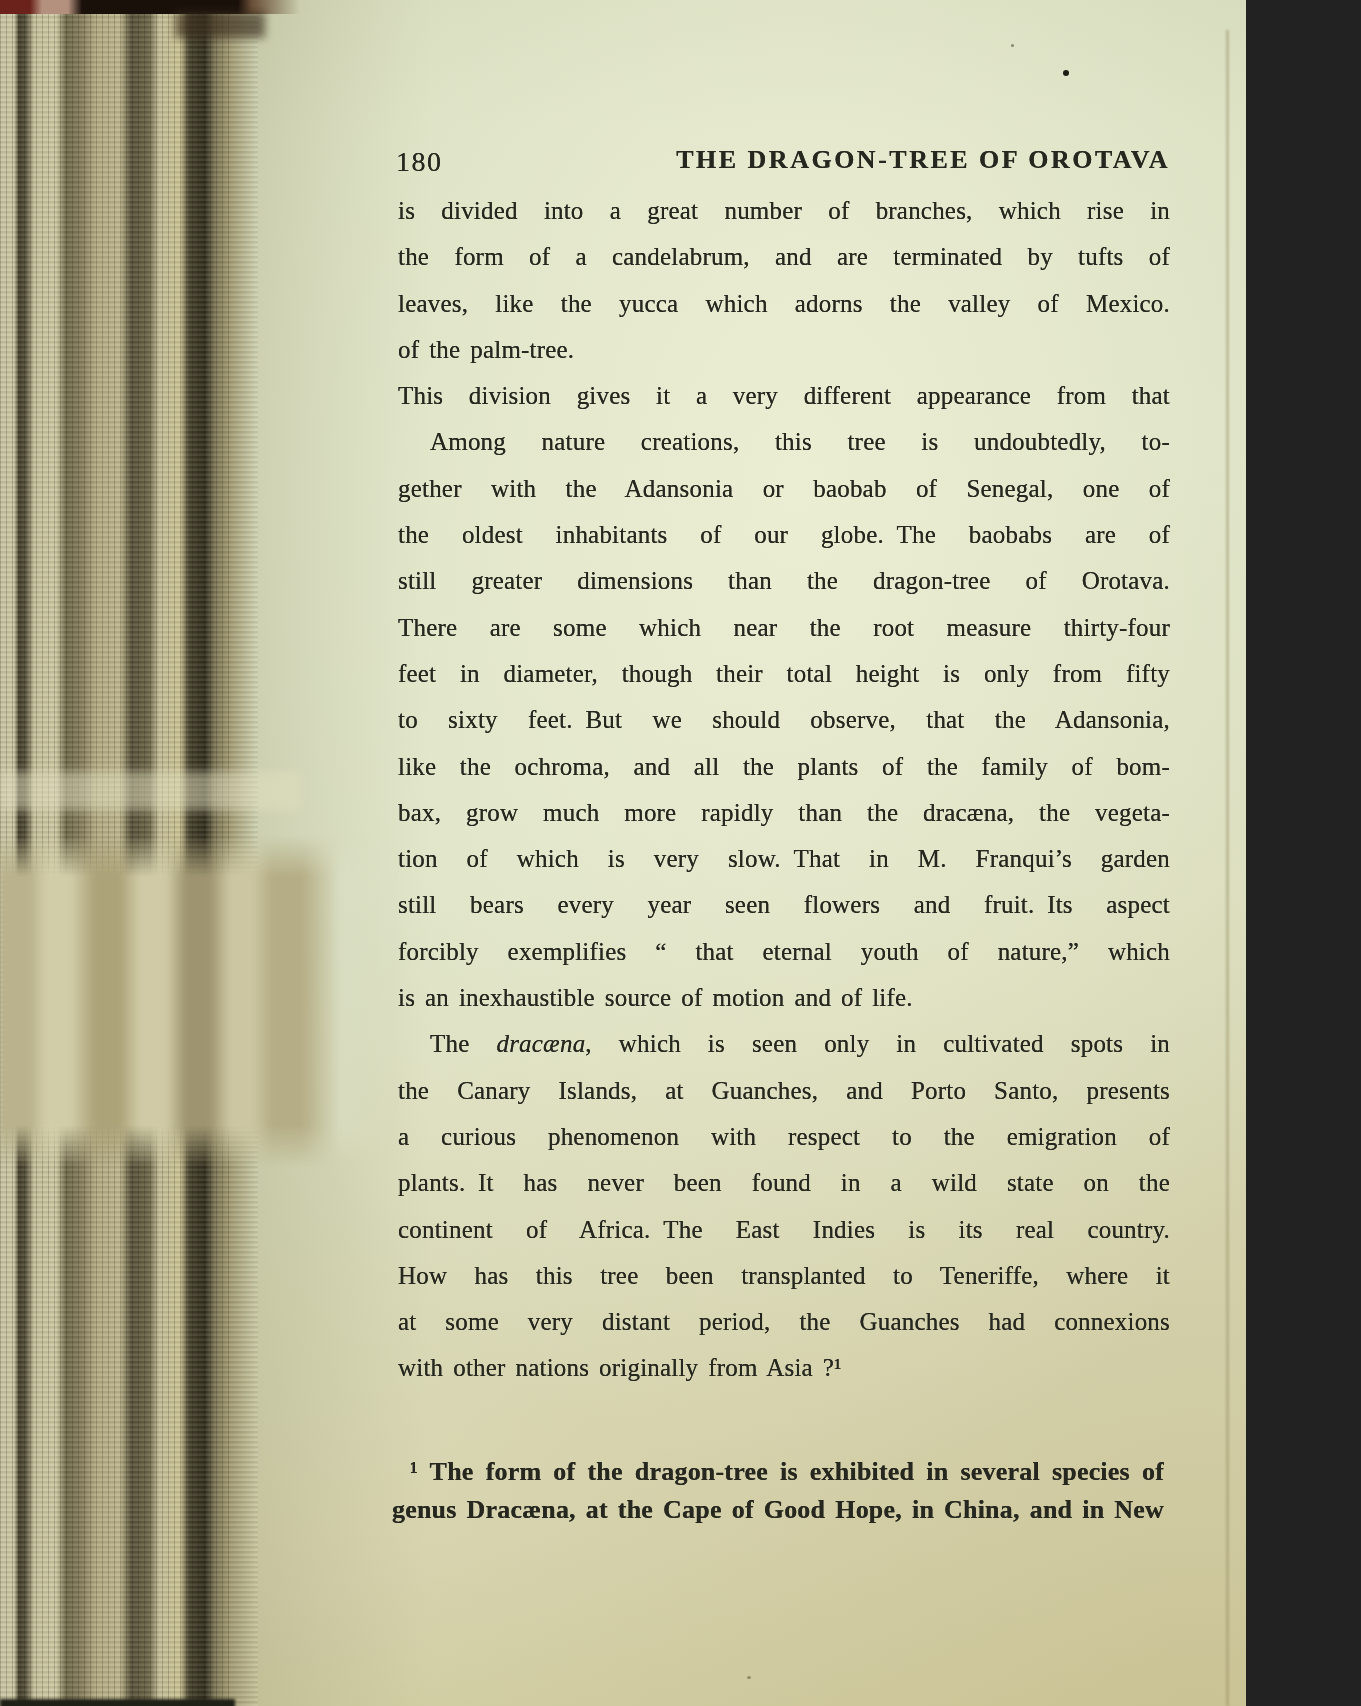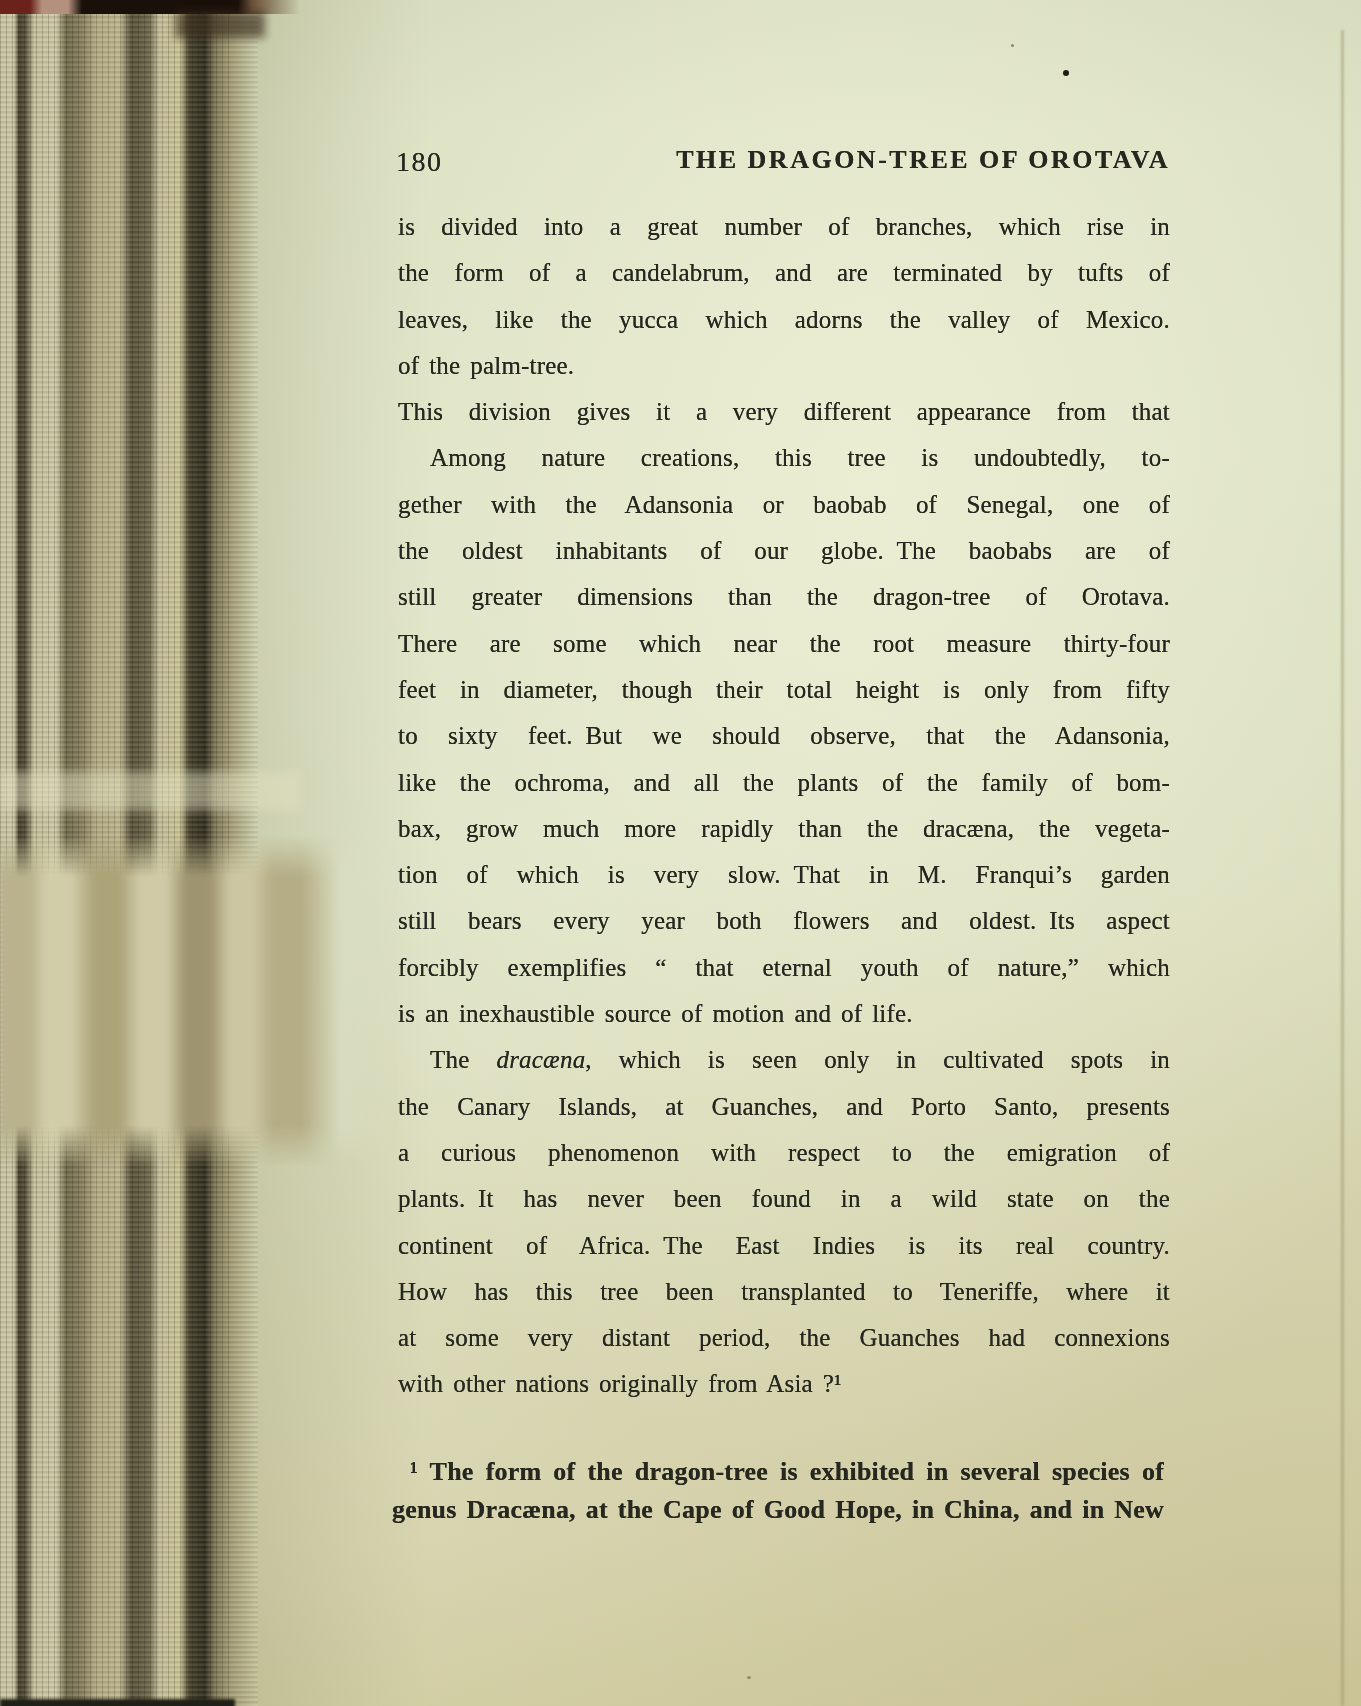--- a/index.html
+++ b/index.html
@@ -1,17 +1,17 @@
 <!DOCTYPE html>
 <html style="--paper: #dbe0c3; --ink: #262820; --scan-red: #6b221a; --gutter-dark: #2e2a1c; --gutter-light: #cdc8a6;"><head>
 <meta charset="utf-8">
 <style>
   html,body { margin:0; padding:0; background:#222; }
   .screenshot {
-    position:relative; width:1361px; height:1706px; overflow:hidden;
+    position:relative; width:1246px; height:1706px; overflow:hidden;
     font-family:"Liberation Serif","DejaVu Serif",serif;
     color:var(--ink,#262820);
     background:var(--paper,#dbe0c3);
   }
   
   .paper {
     position:absolute; inset:0;
     background:
       radial-gradient(ellipse at 64% 28%, rgba(238,240,214,0.85), rgba(238,240,214,0) 58%),
       radial-gradient(ellipse at 96% 100%, rgba(186,174,120,0.38), rgba(186,174,120,0) 52%),
@@ -87,21 +87,21 @@
     text-shadow:0 0 0.6px rgba(35,37,28,0.9);
   }
   .runtitle {
     display:block; text-align:right;
     font-weight:bold; font-size:26px; letter-spacing:2.5px;
     text-shadow:0 0 0.5px rgba(35,37,28,0.85);
   }
 
   
   .body-text {
-    position:absolute; left:398px; top:204px; width:772px;
+    position:absolute; left:398px; top:188px; width:772px;
     font-size:25px; line-height:46.3px; letter-spacing:0.2px; word-spacing:2px;
     text-shadow:0 0 0.55px rgba(35,37,28,0.9);
   }
   .line {
     text-align:justify; text-align-last:justify;
     max-height:46.3px; overflow:hidden;
   }
   .para.indent .line:first-child { text-indent:32px; }
   .line.lastline { text-align-last:left; word-spacing:3.5px; }
   .it { font-style:italic; }
@@ -149,21 +149,21 @@
         <div class="line">Among nature creations, this tree is undoubtedly, to-</div>
         <div class="line">gether with the Adansonia or baobab of Senegal, one of</div>
         <div class="line">the oldest inhabitants of our globe. The baobabs are of</div>
         <div class="line">still greater dimensions than the dragon-tree of Orotava.</div>
         <div class="line">There are some which near the root measure thirty-four</div>
         <div class="line">feet in diameter, though their total height is only from fifty</div>
         <div class="line">to sixty feet. But we should observe, that the Adansonia,</div>
         <div class="line">like the ochroma, and all the plants of the family of bom-</div>
         <div class="line">bax, grow much more rapidly than the dracæna, the vegeta-</div>
         <div class="line">tion of which is very slow. That in M. Franqui’s garden</div>
-        <div class="line">still bears every year both flowers and oldest. Its aspect</div>
+        <div class="line">still bears every year seen flowers and fruit. Its aspect</div>
         <div class="line">forcibly exemplifies “ that eternal youth of nature,” which</div>
         <div class="line lastline">is an inexhaustible source of motion and of life.</div>
       </div>
       <div class="para indent">
         <div class="line"><span class="">The </span><span class="it">dracæna</span><span class="">, which is seen only in cultivated spots in</span></div>
         <div class="line">the Canary Islands, at Guanches, and Porto Santo, presents</div>
         <div class="line">a curious phenomenon with respect to the emigration of</div>
         <div class="line">plants. It has never been found in a wild state on the</div>
         <div class="line">continent of Africa. The East Indies is its real country.</div>
         <div class="line">How has this tree been transplanted to Teneriffe, where it</div>

